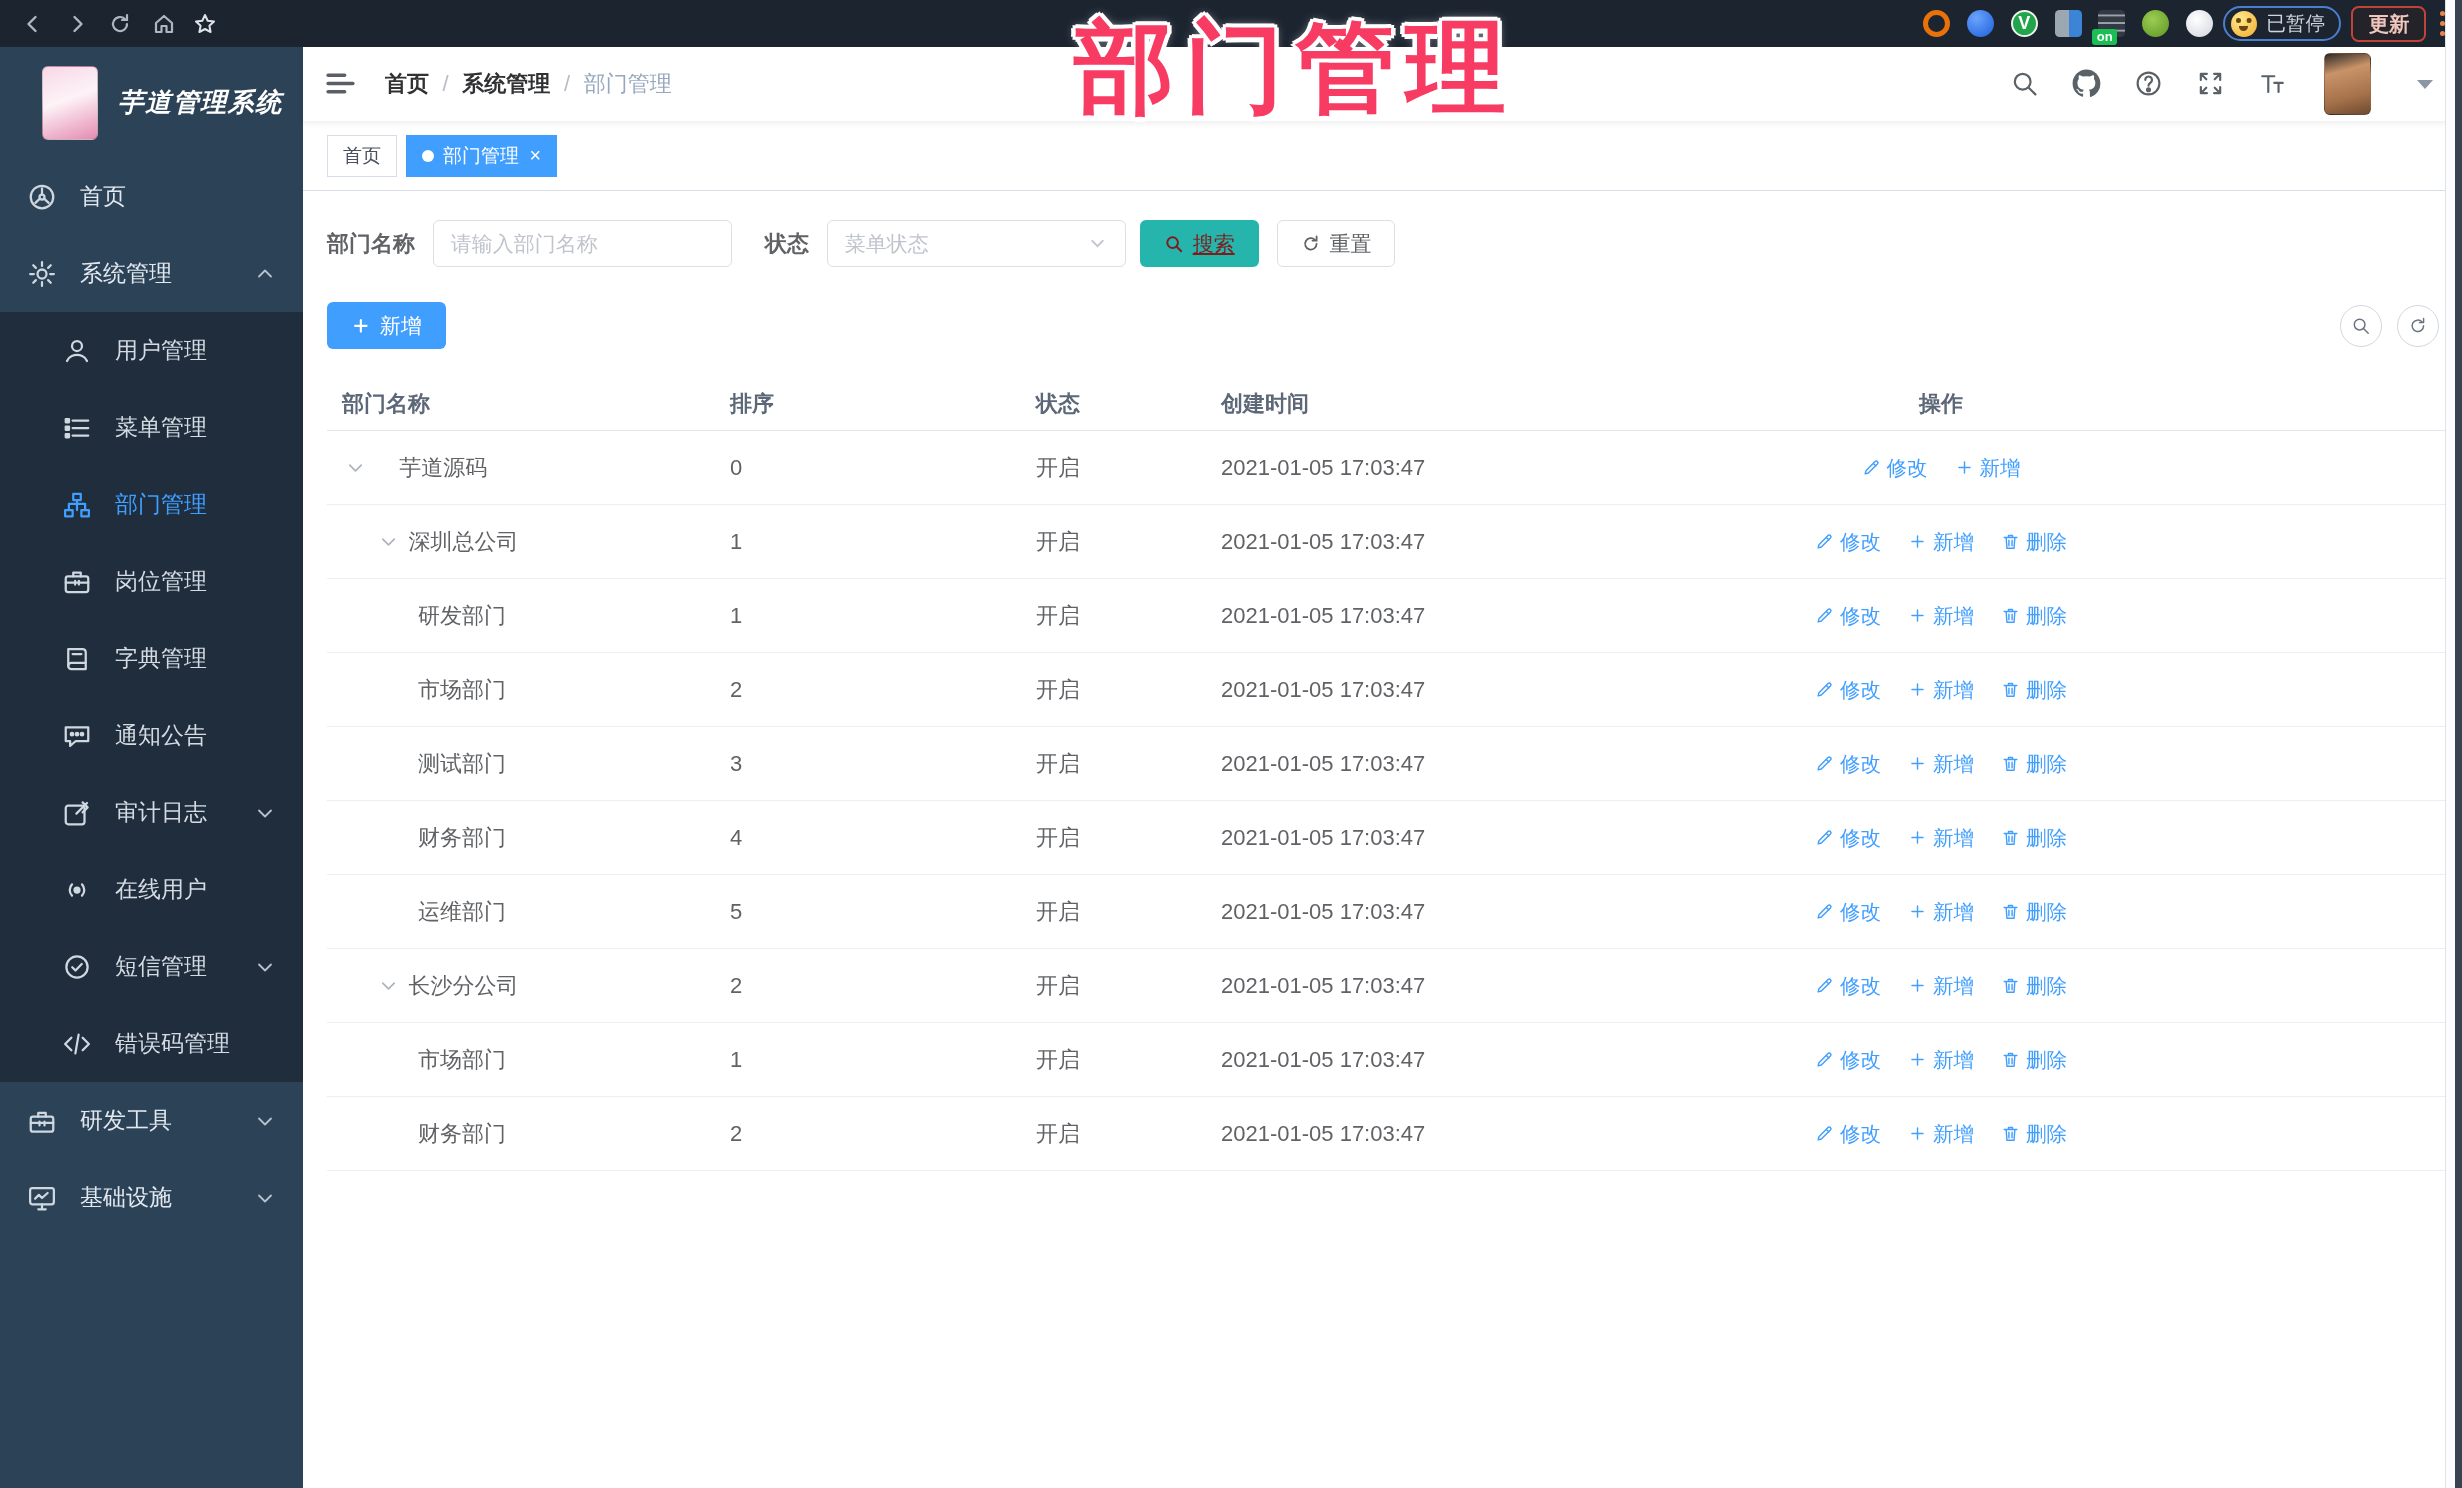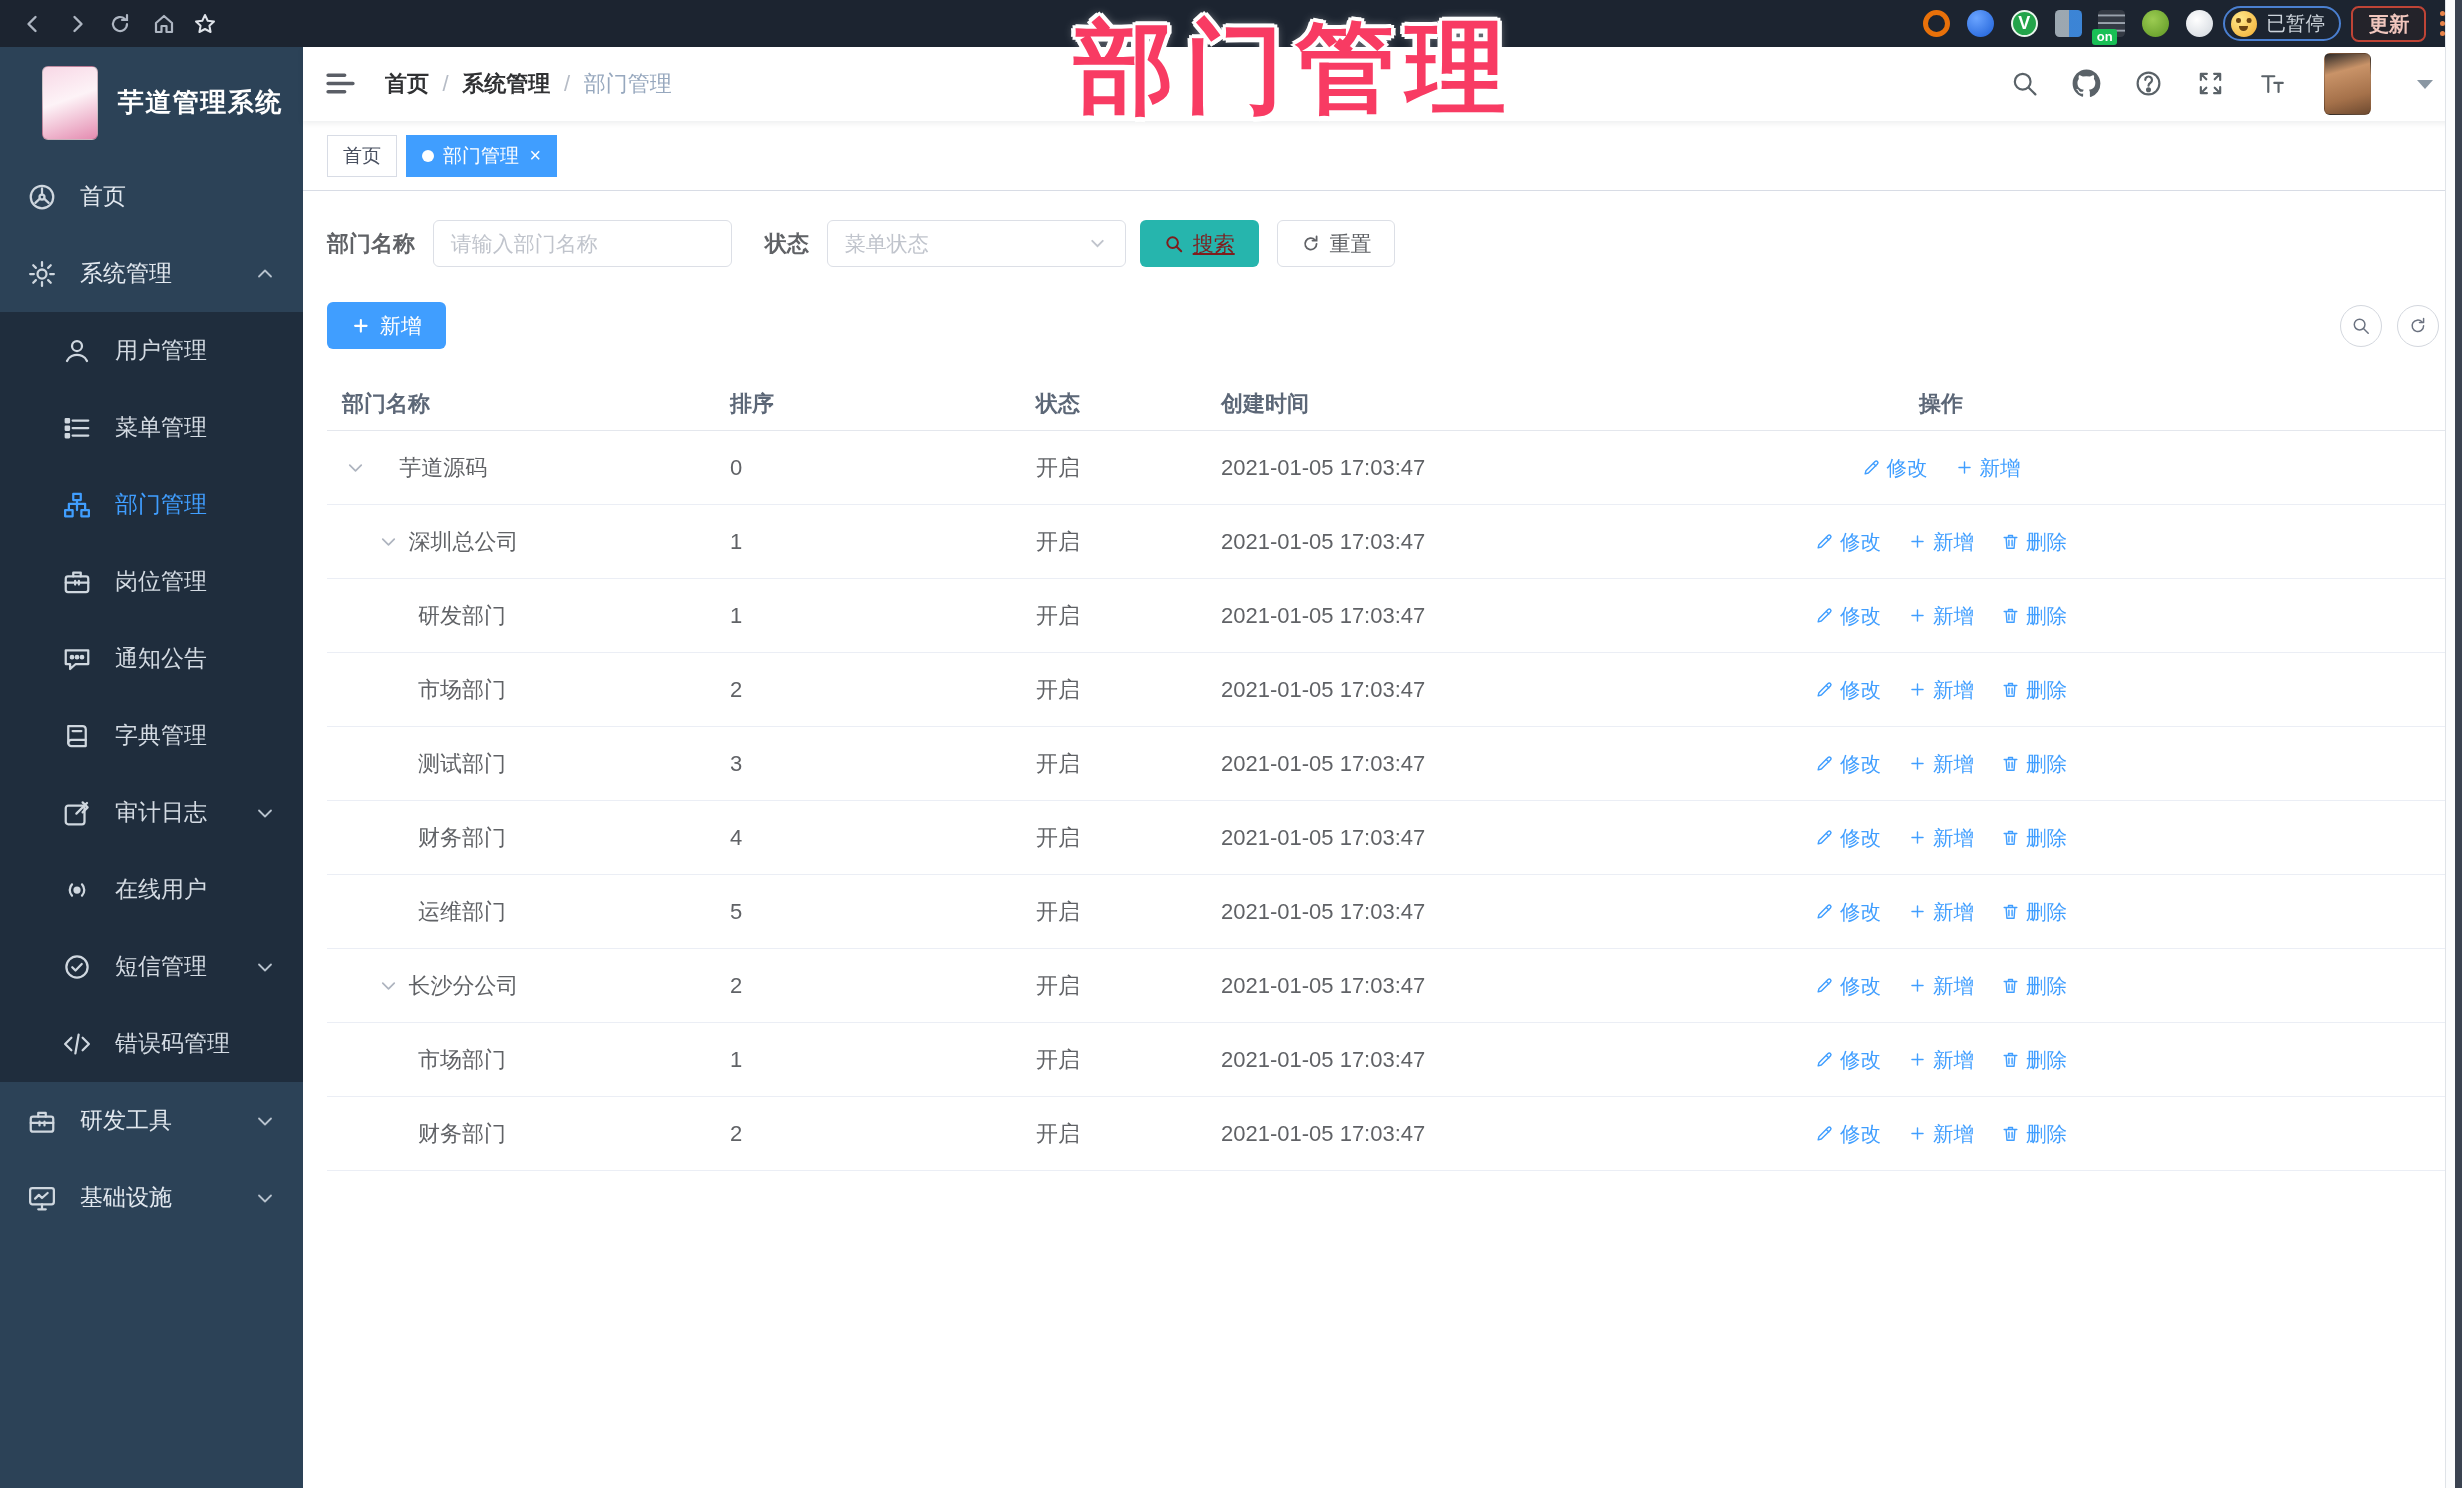--- a/index.html
+++ b/index.html
@@ -47,21 +47,21 @@
   .kebab i { width:5.3px; height:5.3px; border-radius:50%; background:#e8834a; }
 
   
   .window-body { position:absolute; left:0; top:47px; width:2462px; height:1441px; display:flex; }
 
   
   .sidebar { width:303px; background:#2c4257; flex:0 0 auto; color:#e6ecf2; position:relative; }
   .logo-row { height:111px; display:flex; align-items:center; gap:19.7px; padding-left:42px; }
   .logo-avatar { width:56px; height:74px; border-radius:6px;
     background:linear-gradient(160deg,#f8d8e6 0%, #fdf3f7 45%, #e48bb0 100%); border:0.8px solid #00000030; }
-  .logo-title { font-size:26px; font-weight:700; color:#ffffff; letter-spacing:1.5px; }
+  .logo-title { font-size:26px; font-weight:700; color:#ffffff; letter-spacing:1.5px;font-style:italic; }
   .menu { display:flex; flex-direction:column; }
   .menu-item { height:77px; display:flex; align-items:center; gap:23px; padding-left:27px; position:relative;
     font-size:23px; color:#e2e8ef; cursor:pointer; }
   .menu-item .mi-icon { width:30px; height:30px; color:#cfd7df; display:flex; }
   .mi-icon svg { width:30px; height:30px; }
   .submenu { background:#1f2d3d; display:flex; flex-direction:column; }
   .submenu .menu-item { padding-left:62px; color:#d4dbe3; }
   .menu-item.active, .menu-item.active .mi-icon { color:#409eff; }
   .mi-chevron { position:absolute; right:26px; width:24px; height:24px; color:#b7c2cd; }
   .mi-chevron svg{ width:24px; height:24px; }
@@ -273,39 +273,39 @@
             </div>
             <div class="menu-item" data-name="sidebar-item-岗位管理">
               <span class="mi-icon" data-name="briefcase-icon">
                 <svg viewBox="0 0 24 24" fill="none" stroke="currentColor" stroke-width="1.8" stroke-linecap="round" stroke-linejoin="round">
                   <rect x="3" y="7.5" width="18" height="12.5" rx="1.8"></rect>
                   <path d="M9 7.5V4.5h6v3M3 12.5h18M10.5 11v3M13.5 11v3"></path>
                 </svg>
               </span>
               <span class="mi-label" data-name="sidebar-item-label">岗位管理</span>
             </div>
+            <div class="menu-item" data-name="sidebar-item-字典管理">
+              <span class="mi-icon" data-name="dictionary-icon">
+                <svg viewBox="0 0 24 24" fill="none" stroke="currentColor" stroke-width="1.8" stroke-linecap="round" stroke-linejoin="round">
+                  <path d="M5 4h11.5A2.5 2.5 0 0 1 19 6.5V20H7.5A2.5 2.5 0 0 1 5 17.5z"></path>
+                  <path d="M5 17.5A2.5 2.5 0 0 1 7.5 15H19M8.5 8h7"></path>
+                </svg>
+              </span>
+              <span class="mi-label" data-name="sidebar-item-label">字典管理</span>
+            </div>
             <div class="menu-item" data-name="sidebar-item-通知公告">
               <span class="mi-icon" data-name="announcement-icon">
                 <svg viewBox="0 0 24 24" fill="none" stroke="currentColor" stroke-width="1.8" stroke-linecap="round" stroke-linejoin="round">
                   <path d="M3 5h18v11h-10l-4.5 4v-4H3z"></path>
                   <circle cx="8" cy="10.5" r="1" fill="currentColor"></circle>
                   <circle cx="12" cy="10.5" r="1" fill="currentColor"></circle>
                   <circle cx="16" cy="10.5" r="1" fill="currentColor"></circle>
                 </svg>
               </span>
               <span class="mi-label" data-name="sidebar-item-label">通知公告</span>
-            </div>
-            <div class="menu-item" data-name="sidebar-item-字典管理">
-              <span class="mi-icon" data-name="dictionary-icon">
-                <svg viewBox="0 0 24 24" fill="none" stroke="currentColor" stroke-width="1.8" stroke-linecap="round" stroke-linejoin="round">
-                  <path d="M5 4h11.5A2.5 2.5 0 0 1 19 6.5V20H7.5A2.5 2.5 0 0 1 5 17.5z"></path>
-                  <path d="M5 17.5A2.5 2.5 0 0 1 7.5 15H19M8.5 8h7"></path>
-                </svg>
-              </span>
-              <span class="mi-label" data-name="sidebar-item-label">字典管理</span>
             </div>
             <div class="menu-item" data-name="sidebar-item-审计日志">
               <span class="mi-icon" data-name="audit-log-icon">
                 <svg viewBox="0 0 24 24" fill="none" stroke="currentColor" stroke-width="1.8" stroke-linecap="round" stroke-linejoin="round">
                   <rect x="3" y="6" width="15" height="15" rx="2"></rect>
                   <path d="M11.5 12.5 20 4M16.5 3.5l4 4-4 4"></path>
                 </svg>
               </span>
               <span class="mi-label" data-name="sidebar-item-label">审计日志</span>
               <span class="mi-chevron" data-name="chevron-down-icon"><svg viewBox="0 0 24 24" fill="none" stroke="currentColor" stroke-width="1.8" stroke-linecap="round" stroke-linejoin="round">

